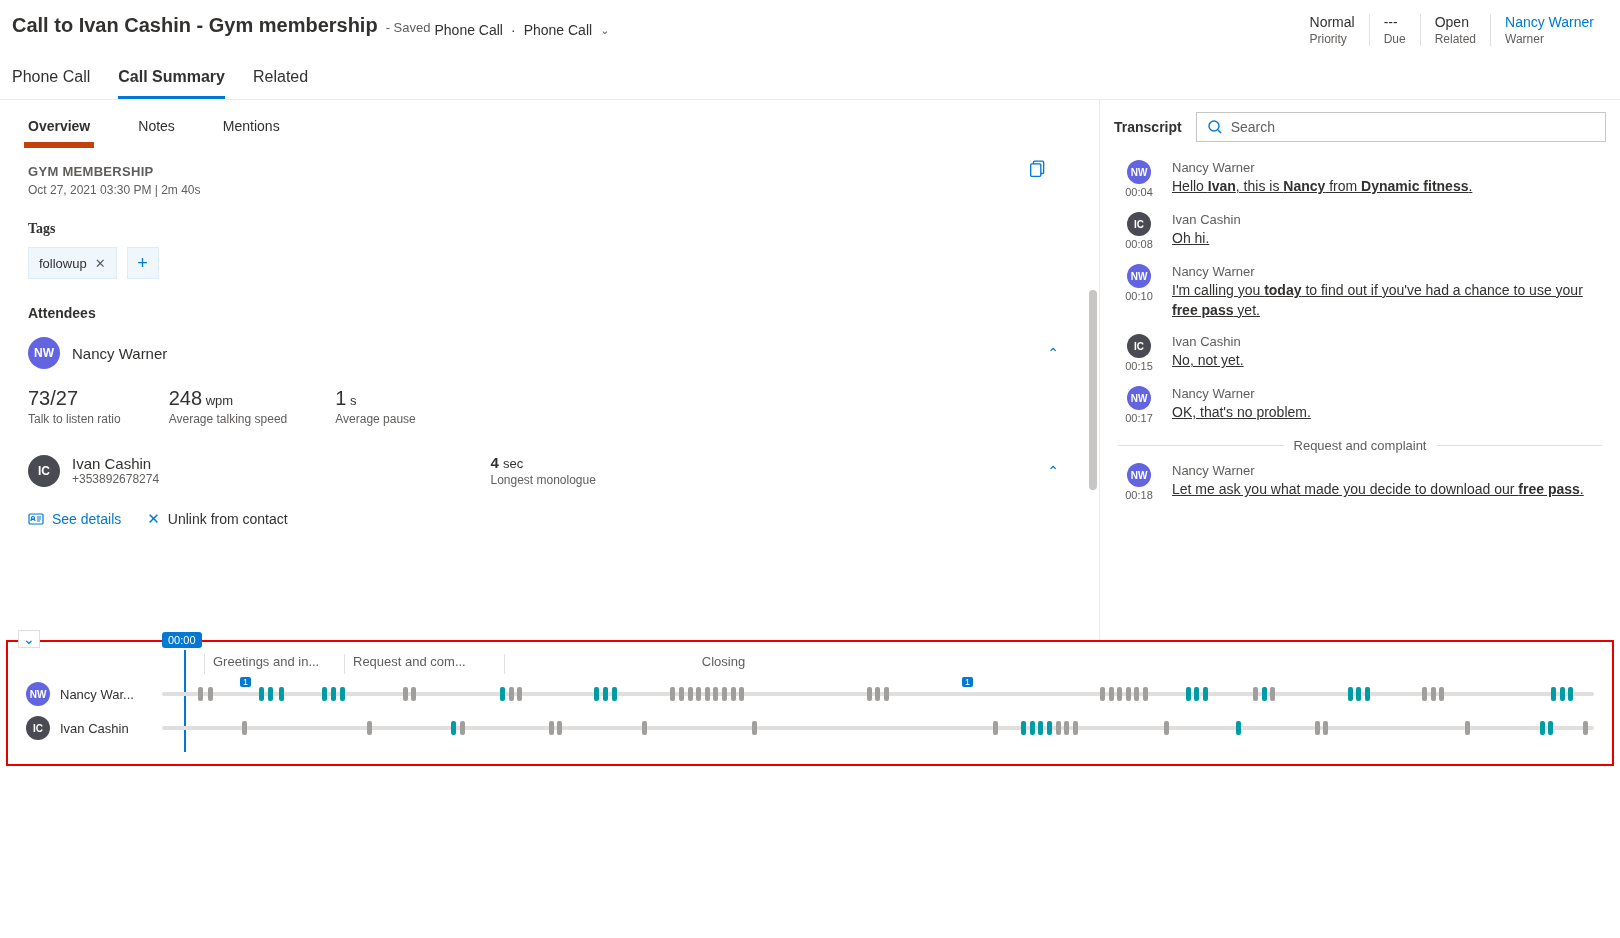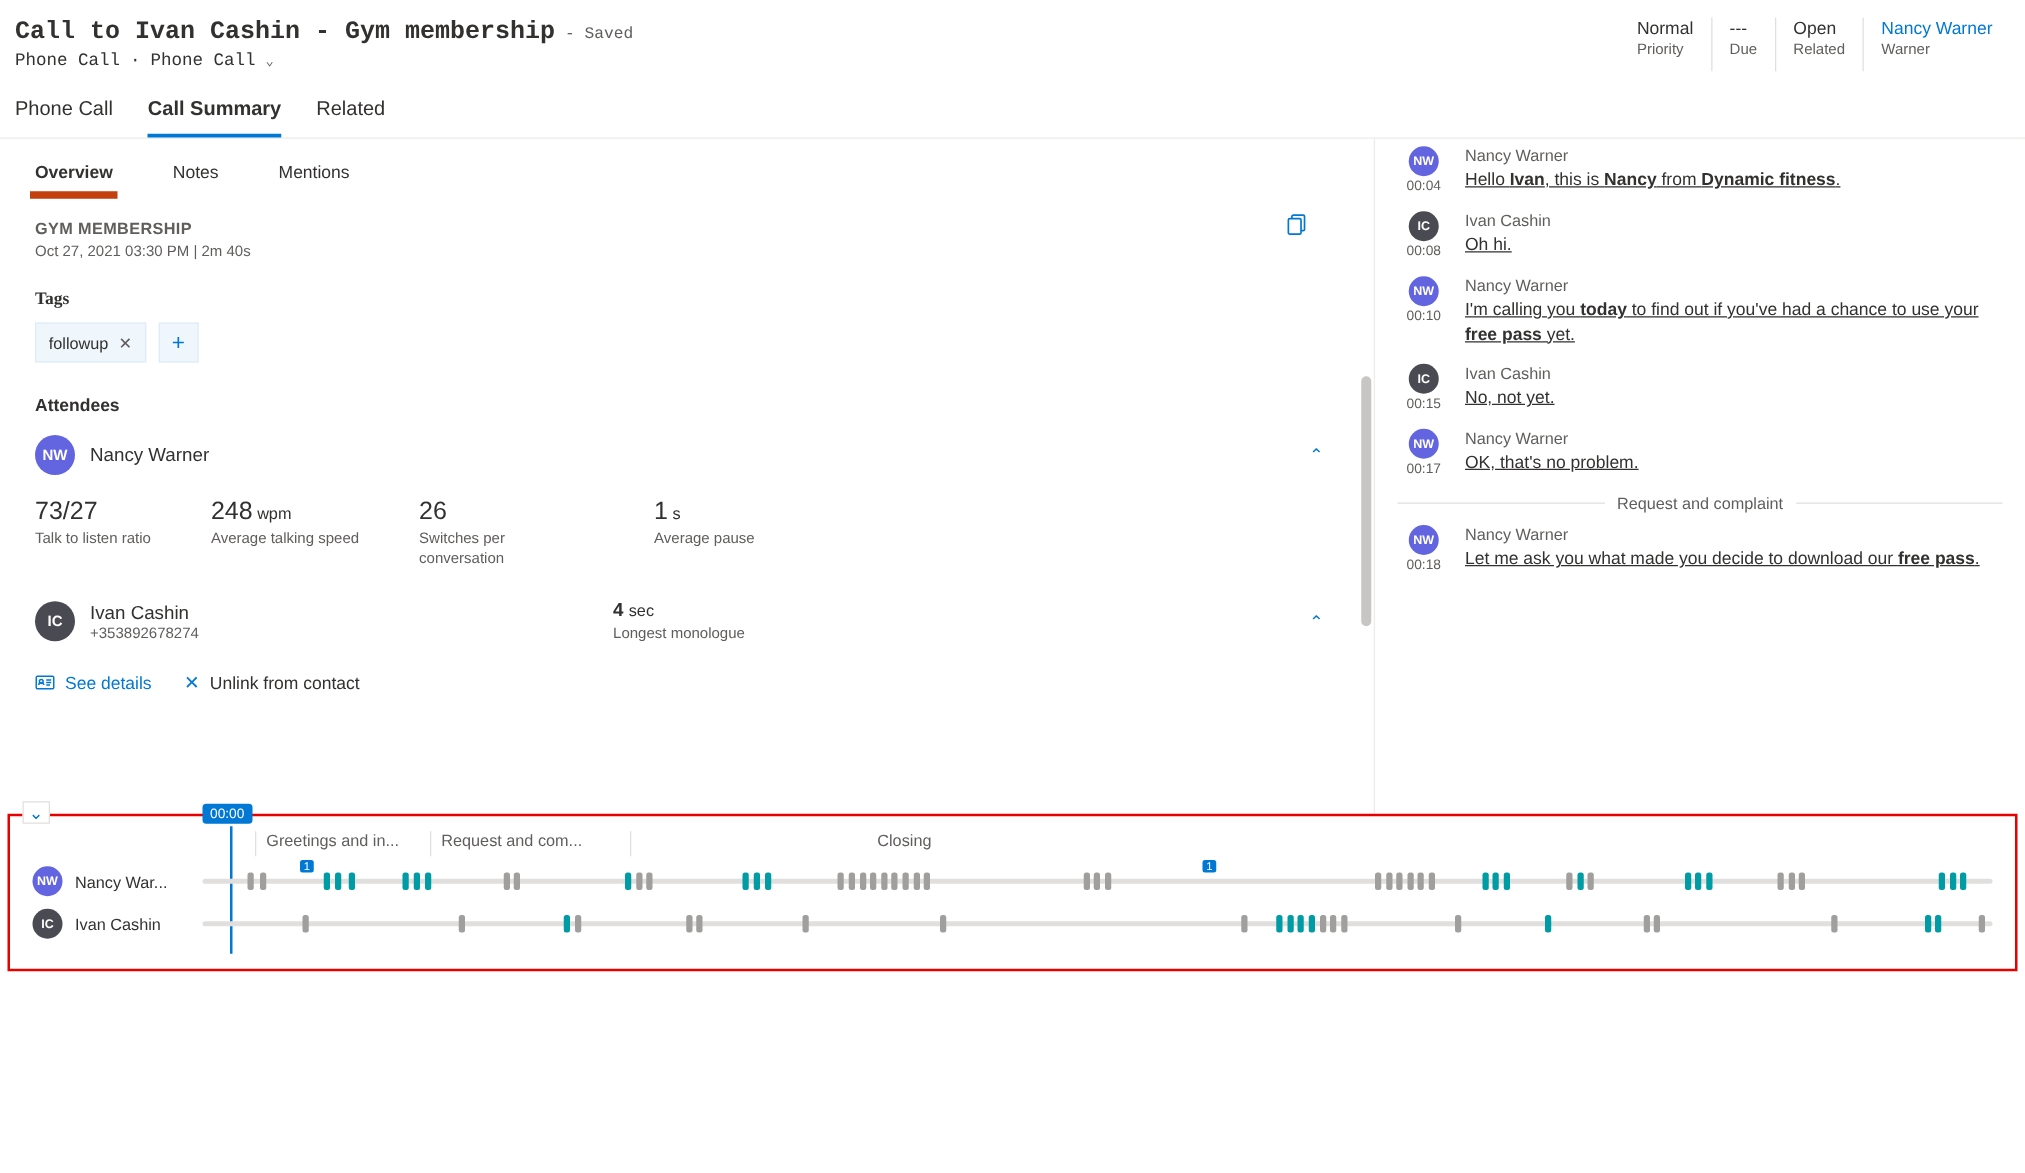--- a/index.html
+++ b/index.html
@@ -1,20 +1,20 @@
 <!DOCTYPE html>
 <html><head>
 <meta charset="utf-8">
 <style>
 * { box-sizing: border-box; margin: 0; padding: 0; }
 body { font-family: "Segoe UI", -apple-system, sans-serif; font-size: 14px; color: #323130; background: #fff; }
 
 
 .header { display: flex; justify-content: space-between; padding: 14px 12px 8px; }
-.header-left { display: flex; flex-direction: column; gap: 4px; font-family: Liberation Mono, monospace; }
+.header-left { display: flex; flex-direction: row; gap: 4px; }
 .title-row { display: flex; align-items: baseline; gap: 8px; }
 .title { font-size: 20px; font-weight: 600; }
 .saved { font-size: 13px; color: #605e5c; }
 .subtitle-row { display: flex; align-items: center; gap: 8px; font-size: 14px; color: #323130; }
 .chev { font-size: 11px; color: #605e5c; }
 
 .header-right { display: flex; gap: 0; }
 .meta-col { padding: 0 14px; border-left: 1px solid #e1dfdd; display: flex; flex-direction: column; gap: 2px; }
 .meta-col:first-child { border-left: none; }
 .meta-val { font-size: 14px; font-weight: 400; }
@@ -199,24 +199,20 @@
         <div class="stats-row" id="stats-row">
             <div class="stat">
               <div class="stat-val">73/27<span class="unit"> </span></div>
               <div class="stat-label">Talk to listen ratio</div>
             </div>
             <div class="stat">
               <div class="stat-val">248<span class="unit"> wpm</span></div>
               <div class="stat-label">Average talking speed</div>
             </div>
             <div class="stat">
-              <div class="stat-val">26<span class="unit"> </span></div>
-              <div class="stat-label">Switches per conversation</div>
-            </div>
-            <div class="stat">
               <div class="stat-val">1<span class="unit"> s</span></div>
               <div class="stat-label">Average pause</div>
             </div>
           </div>
       </div>
 
       <div class="attendee-block second">
         <div class="avatar ic">IC</div>
         <div style="display:flex;flex-direction:column;margin-left:12px;">
           <div class="att-name">Ivan Cashin</div>
@@ -242,20 +238,32 @@
         <div class="action-link unlink">
           <span style="font-size:15px;color:#0078d4;">✕</span>
           <span>Unlink from contact</span>
         </div>
       </div>
     </div>
     <div class="scroll-thumb"></div>
   </div>
 
   <div class="right-panel">
+    <div class="right-head">
+      <span class="transcript-label">Transcript</span>
+      <div class="search-box">
+        <span class="search-icon">
+          <svg width="16" height="16" viewBox="0 0 16 16" fill="none" stroke="#0078d4" stroke-width="1.4">
+              <circle cx="7" cy="7" r="5"></circle>
+              <path d="M11 11l3 3"></path>
+            </svg>
+        </span>
+        <span>Search</span>
+      </div>
+    </div>
     <div class="transcript" id="transcript">
         <div class="msg">
     <div class="msg-left">
       <div class="avatar nw-sm">NW</div>
       <div class="msg-time">00:04</div>
     </div>
     <div class="msg-body">
       <div class="msg-speaker">Nancy Warner</div>
       <div class="msg-text">Hello <b>Ivan</b>, this is <b>Nancy</b> from <b>Dynamic fitness</b>.</div>
     </div>

